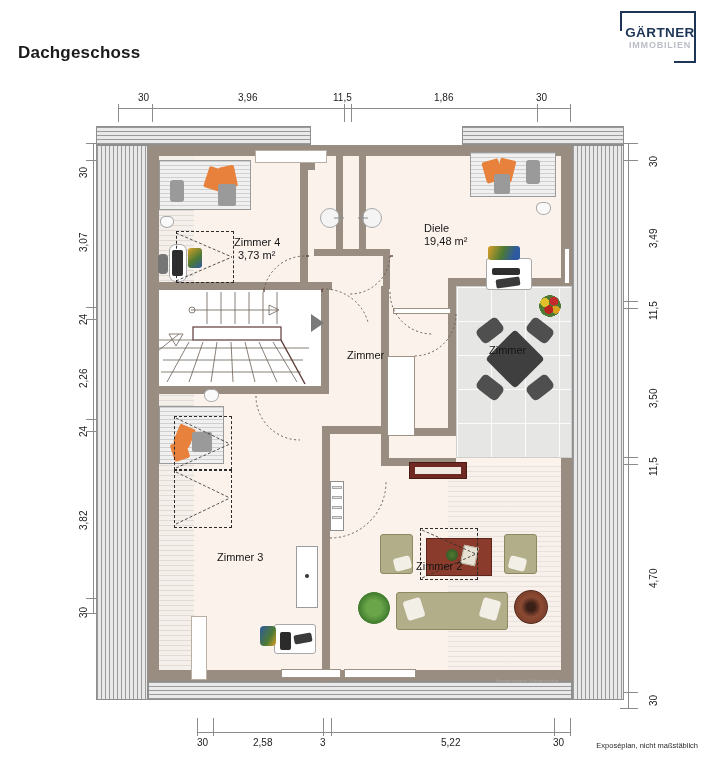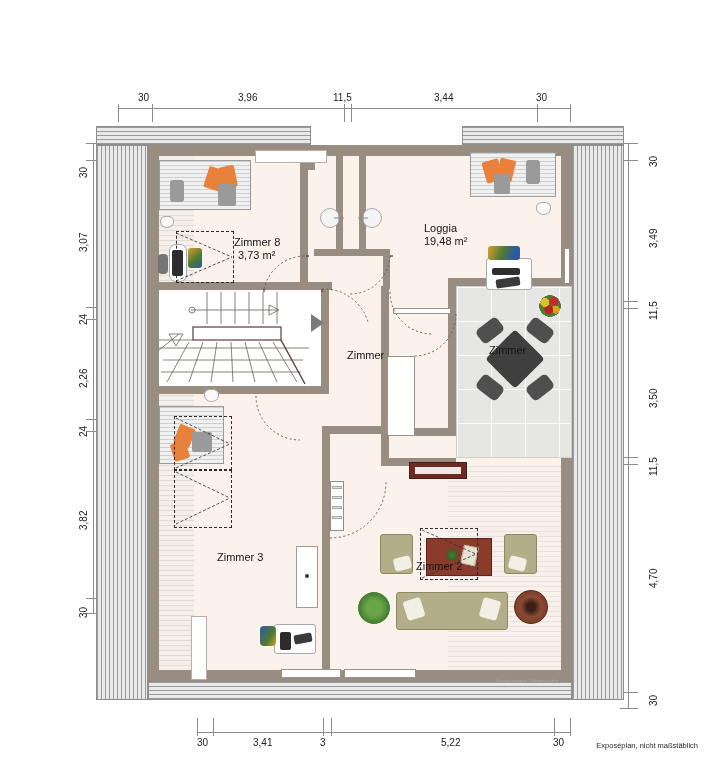--- a/index.html
+++ b/index.html
@@ -125,47 +125,55 @@
   #footnote{
     position:absolute;right:22px;top:741px;
     font-size:7.5px;color:#2a2a2a;white-space:nowrap;
   }
 </style>
 </head>
 <body>
 
 <div class="page">
 
-
+  <div id="page-title">Dachgeschoss</div>
+
+  <div id="logo">
+    <div class="frame"></div>
+    <div class="cutL"></div>
+    <div class="cutB"></div>
+    <div class="n1">GÄRTNER</div>
+    <div class="n2">IMMOBILIEN</div>
+  </div>
 
   <div>
     <div class="dimline" style="left:118px;top:108px;width:452px;height:1px;"></div>
     <div class="htick" style="left:118px;top:104px;height:18px;"></div>
     <div class="htick" style="left:152px;top:104px;height:18px;"></div>
     <div class="htick" style="left:344px;top:104px;height:18px;"></div>
     <div class="htick" style="left:351px;top:104px;height:18px;"></div>
     <div class="htick" style="left:537px;top:104px;height:18px;"></div>
     <div class="htick" style="left:570px;top:104px;height:18px;"></div>
     <div class="dimnum" style="left:138px;top:92px;">30</div>
     <div class="dimnum" style="left:238px;top:92px;">3,96</div>
     <div class="dimnum" style="left:333px;top:92px;">11,5</div>
-    <div class="dimnum" style="left:434px;top:92px;">3,44</div>
+    <div class="dimnum" style="left:434px;top:92px;">1,86</div>
     <div class="dimnum" style="left:536px;top:92px;">30</div>
   </div>
 
   <div>
     <div class="dimline" style="left:197px;top:732px;width:373px;height:1px;"></div>
     <div class="htick" style="left:197px;top:718px;height:18px;"></div>
     <div class="htick" style="left:213px;top:718px;height:18px;"></div>
     <div class="htick" style="left:323px;top:718px;height:18px;"></div>
     <div class="htick" style="left:331px;top:718px;height:18px;"></div>
     <div class="htick" style="left:554px;top:718px;height:18px;"></div>
     <div class="htick" style="left:570px;top:718px;height:18px;"></div>
     <div class="dimnum" style="left:197px;top:737px;">30</div>
-    <div class="dimnum" style="left:253px;top:737px;">3,41</div>
+    <div class="dimnum" style="left:253px;top:737px;">2,58</div>
     <div class="dimnum" style="left:320px;top:737px;">3</div>
     <div class="dimnum" style="left:433px;top:737px;padding-left:8px;">5,22</div>
     <div class="dimnum" style="left:553px;top:737px;">30</div>
   </div>
 
   <div>
     <div class="dimline" style="left:93px;top:143px;width:1px;height:470px;"></div>
     <div class="vtick" style="left:86px;top:143px;width:18px;"></div>
     <div class="vtick" style="left:86px;top:160px;width:18px;"></div>
     <div class="vtick" style="left:86px;top:307px;width:18px;"></div>
@@ -406,26 +414,26 @@
       </g>
       <g stroke="#5c3b38" stroke-width="1.3" fill="none">
         <line x1="168" y1="163" x2="168" y2="166"></line>
         <line x1="210" y1="130" x2="213" y2="130"></line>
         <line x1="294" y1="130" x2="297" y2="130"></line>
         <line x1="226" y1="163" x2="226" y2="166"></line>
       </g>
     </svg>
 
     <div class="rlabel" style="left:138px;top:110px;">
-      <div style="font-weight:normal;">Zimmer 8</div>
+      <div style="font-weight:normal;">Zimmer 4</div>
       <div class="area" style="padding-left:4px;">3,73 m²</div>
     </div>
 
     <div class="rlabel" style="left:328px;top:96px;">
-      <div>Loggia</div>
+      <div>Diele</div>
       <div class="area" style="padding-left:0px;">19,48 m²</div>
     </div>
 
     <div class="rlabel" style="left:251px;top:223px;">
       <div><span>Zimmer</span></div>
     </div>
 
     <div class="rlabel" style="left:393px;top:218px;">
       <div>Zimmer</div>
     </div>

